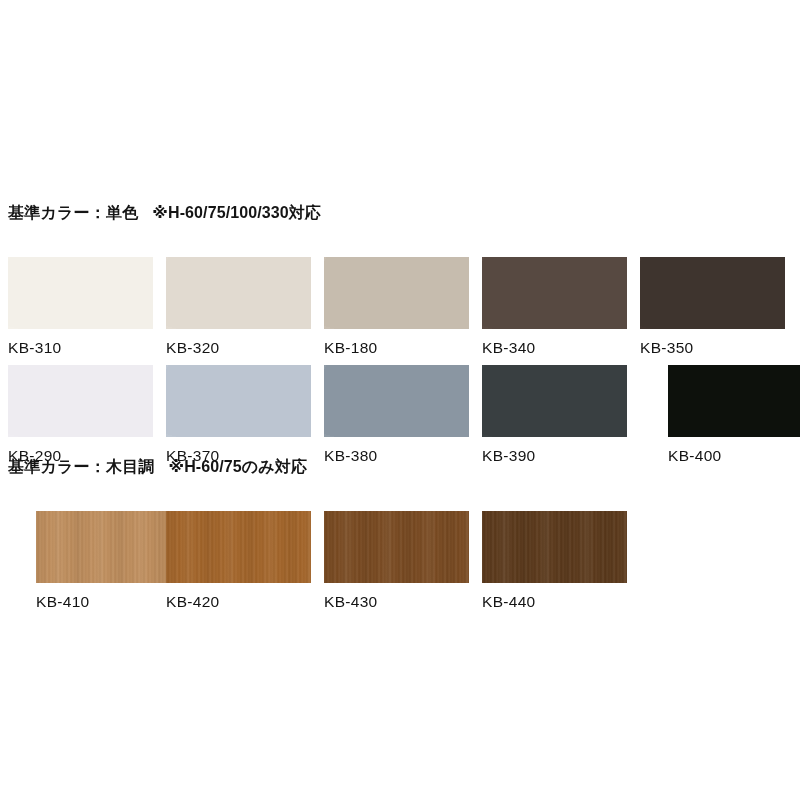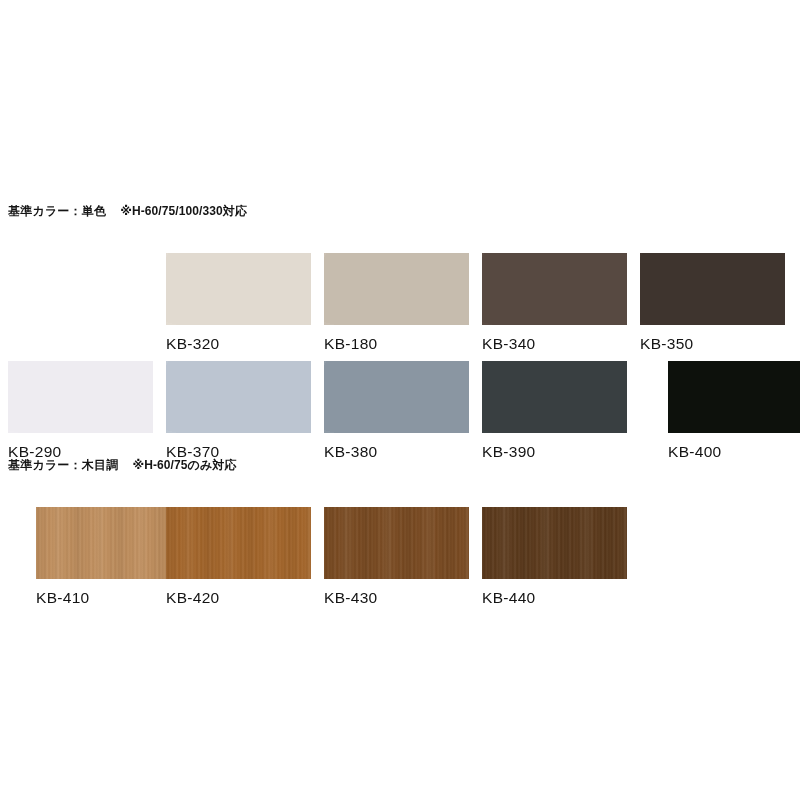--- a/index.html
+++ b/index.html
@@ -23,21 +23,21 @@
     height: 800px;
   }
 
   .section {
     position: absolute;
     left: 8px;
     width: 784px;
   }
 
   .section-header {
-    font-size: 12px;
+    font-size: 16px;
     font-weight: bold;
     letter-spacing: 0.2px;
     white-space: nowrap;
     line-height: 1;
     color: #151515;
   }
   .section-header .note {
     font-weight: bold;
     margin-left: 14px;
     letter-spacing: 0.1px;
@@ -116,20 +116,24 @@
 <body style="background-color: rgb(255, 255, 255);">
 
 <div id="chart">
 
   <div class="section" id="section-0" style="top:205px;">
     <div class="section-header">
       <span>基準カラー：単色</span><span class="note">※H-60/75/100/330対応</span>
     </div>
 
     <div class="row" style="margin-top:36px;">
+      <div class="swatch-cell" style="left:0px;">
+        <div class="swatch solid" style="background-color: rgb(244, 241, 234);"></div>
+        <div class="swatch-label">KB-310</div>
+      </div>
       <div class="swatch-cell" style="left:158px;">
         <div class="swatch solid" style="background-color: rgb(227, 220, 210);"></div>
         <div class="swatch-label">KB-320</div>
       </div>
       <div class="swatch-cell" style="left:316px;">
         <div class="swatch solid" style="background-color: rgb(201, 191, 178);"></div>
         <div class="swatch-label">KB-180</div>
       </div>
       <div class="swatch-cell" style="left:474px;">
         <div class="swatch solid" style="background-color: rgb(91, 76, 68);"></div>

